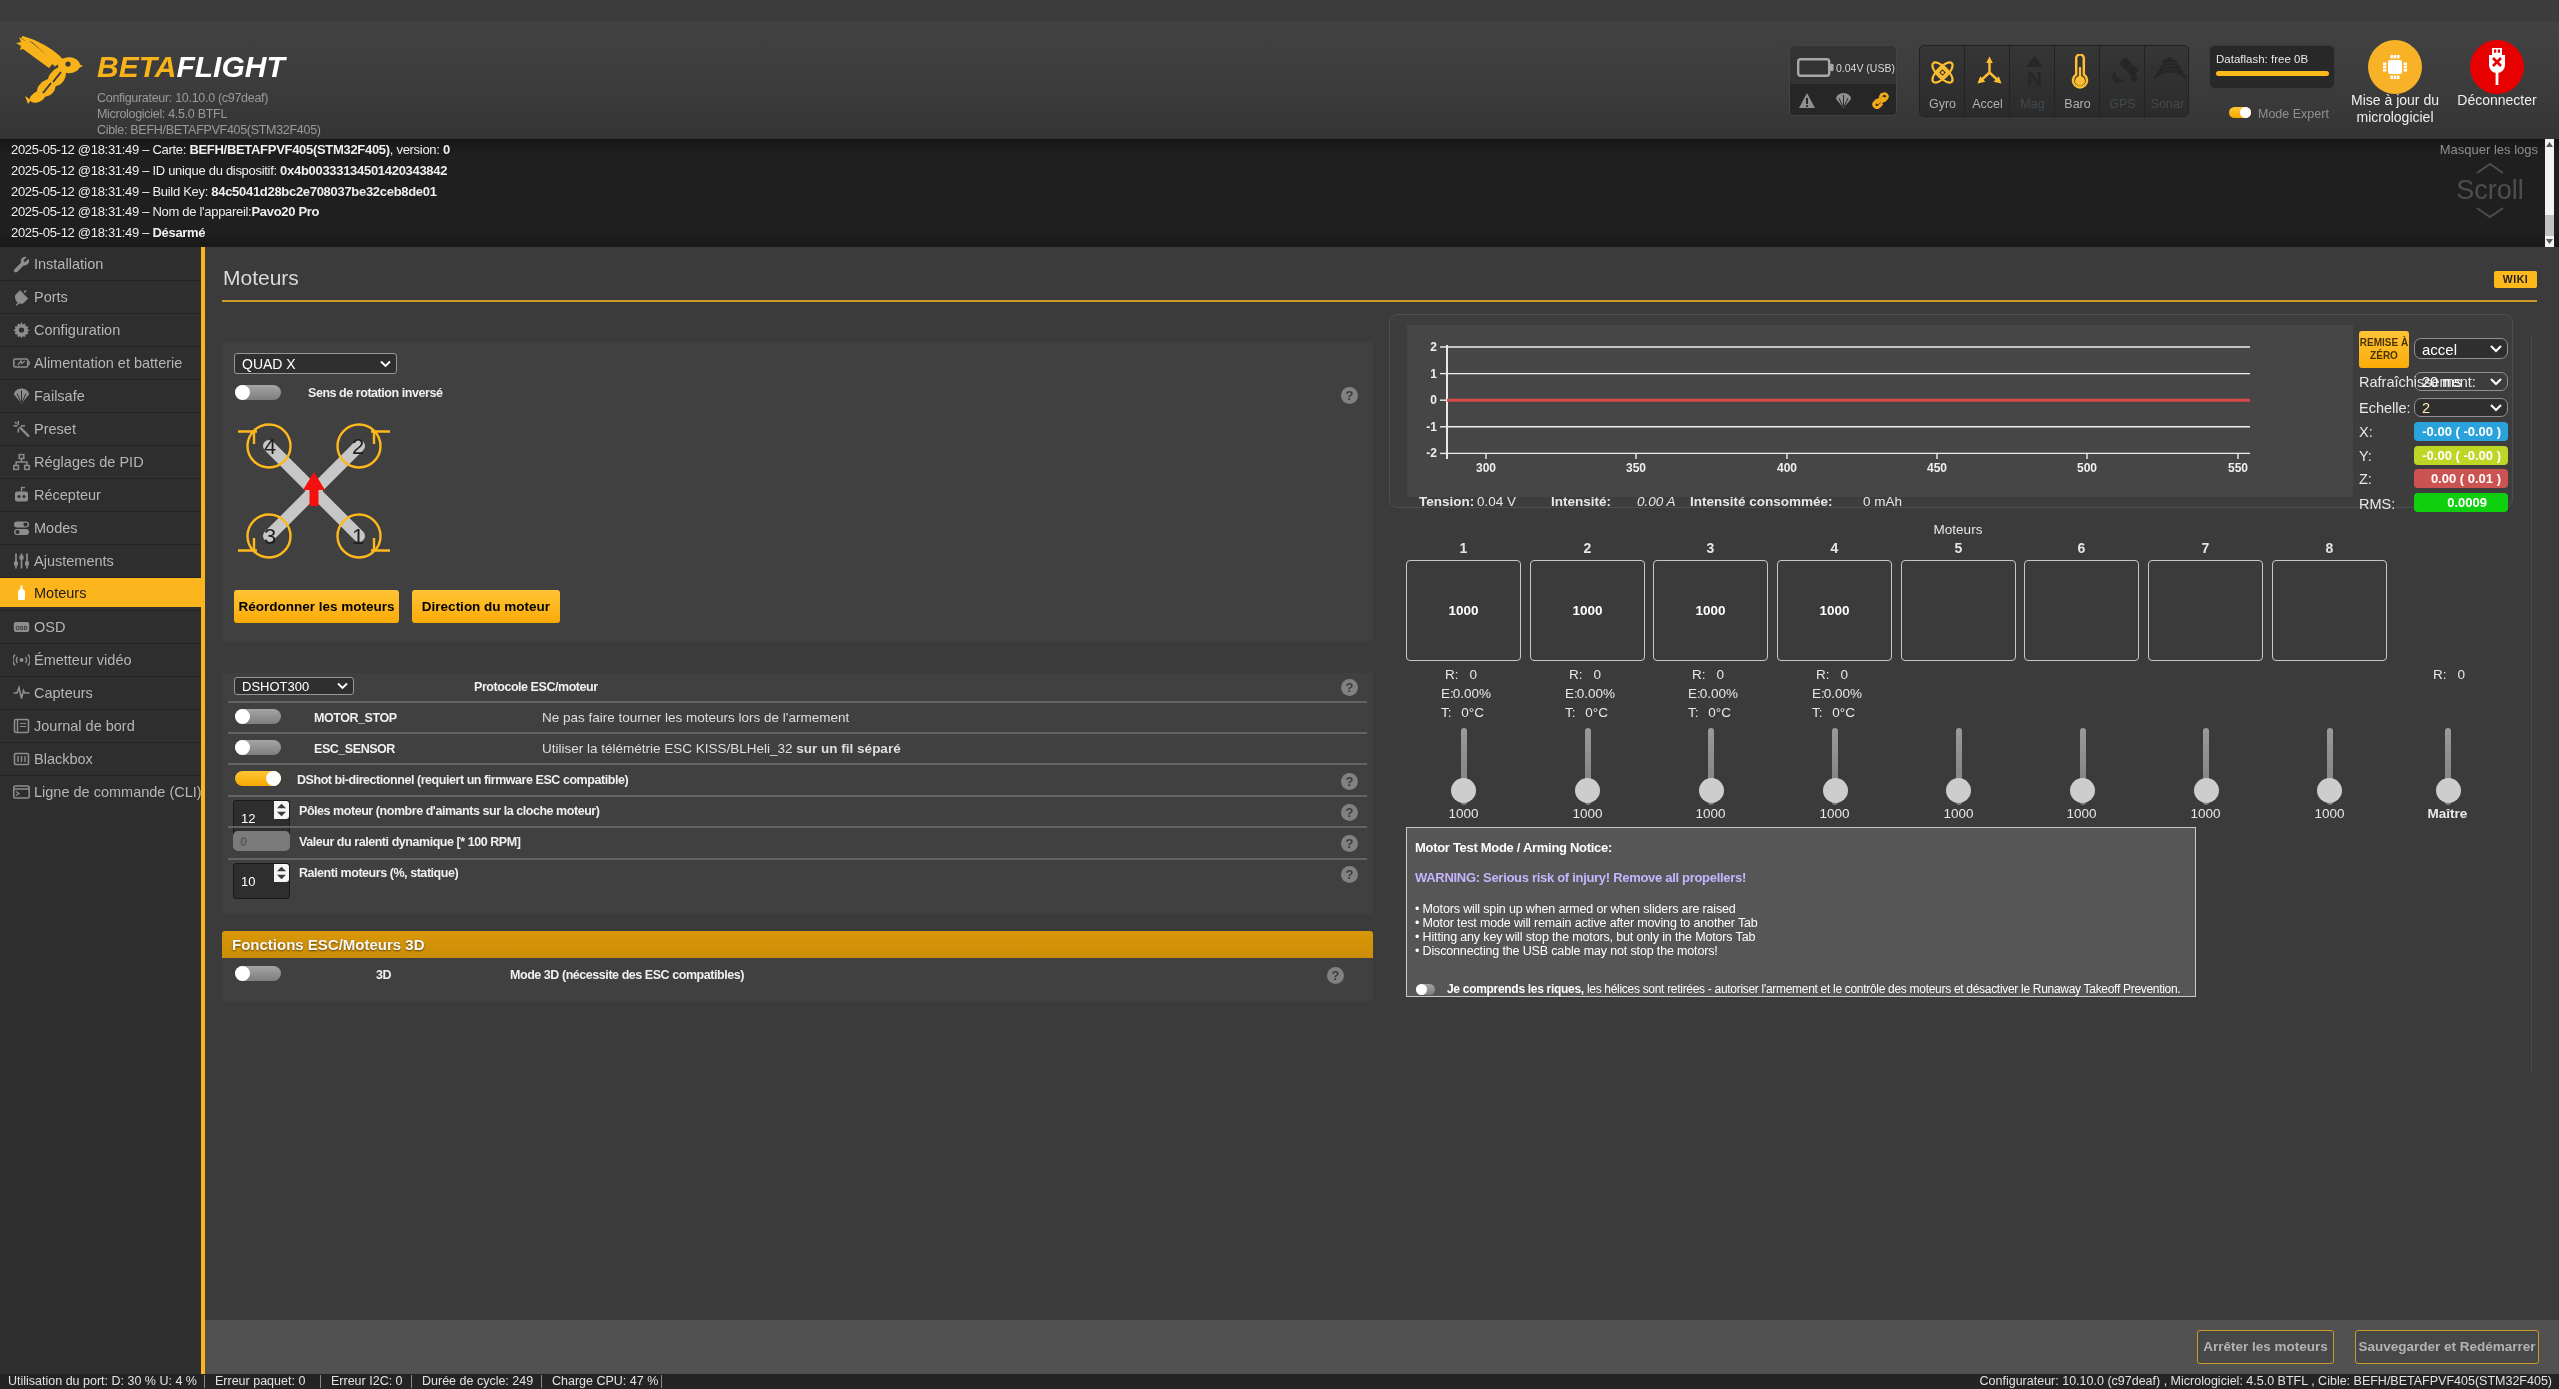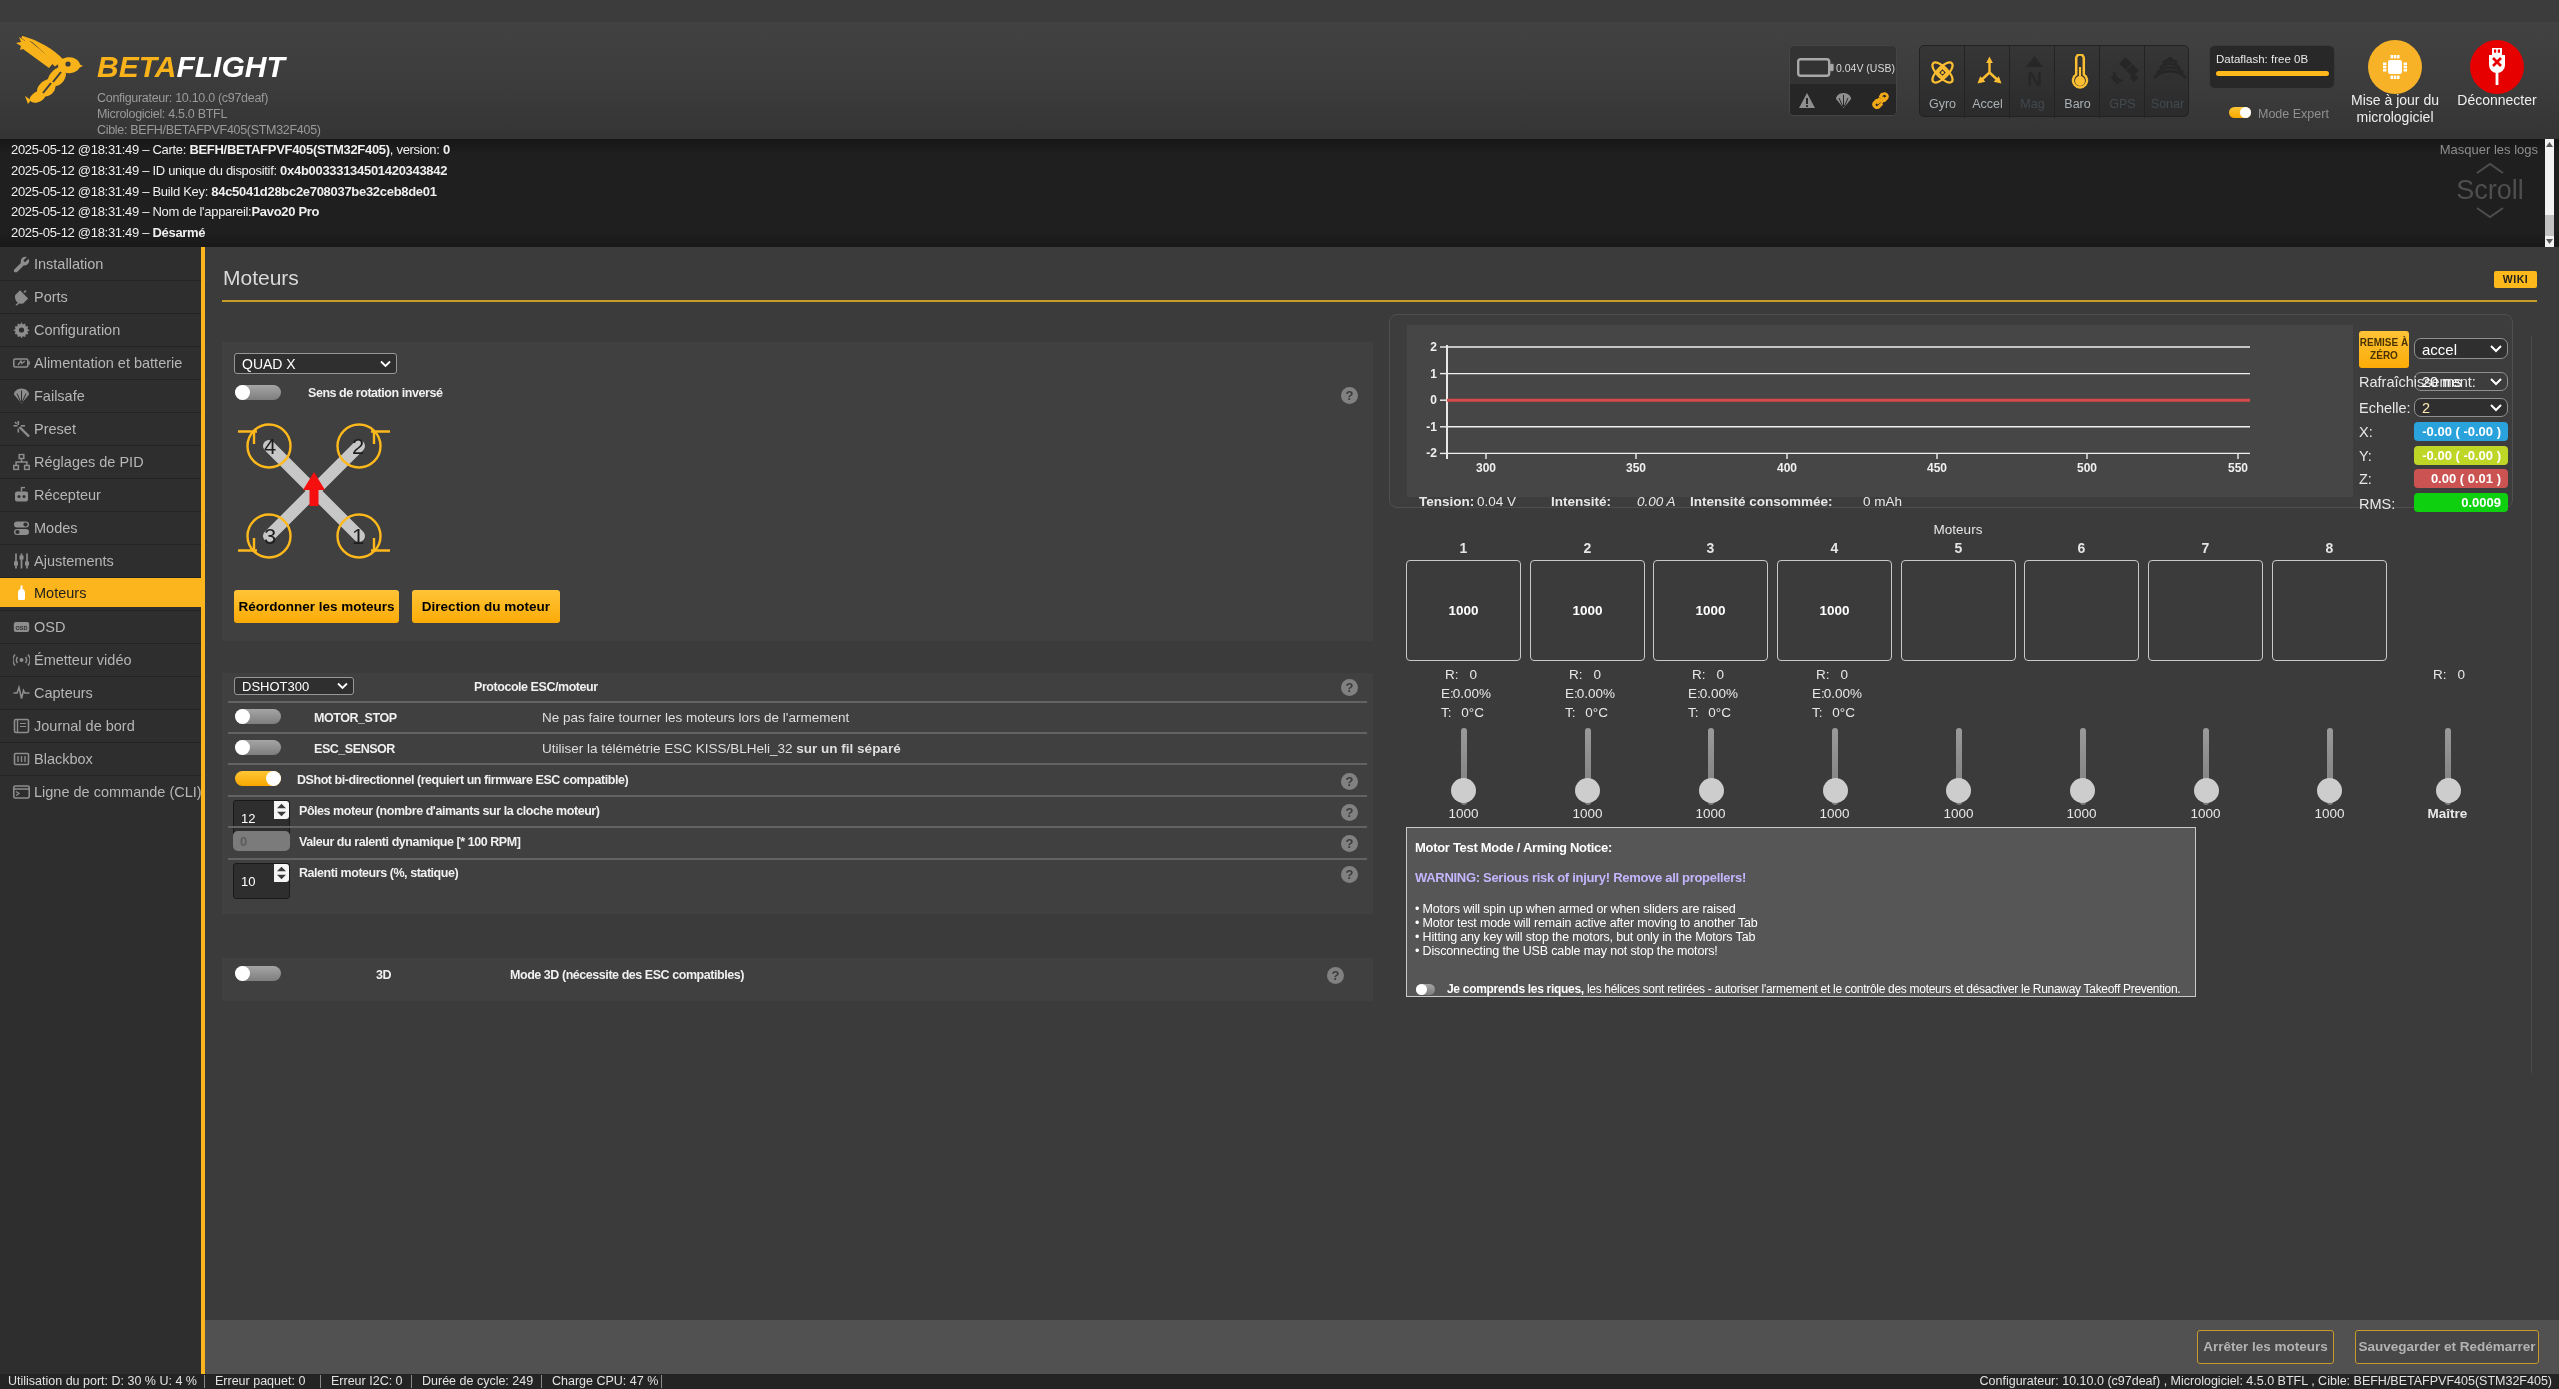--- a/index.html
+++ b/index.html
@@ -496,20 +496,21 @@
   <div class="numin" style="left:233px;top:863px;">
       <span class="v">10</span>
     <div class="spin"><svg width="15" height="18">
           <path d="M3 7.2 L7.5 2.8 L12 7.2 Z" fill="#3a3a3a"></path>
           <path d="M3 10.8 L7.5 15.2 L12 10.8 Z" fill="#3a3a3a"></path>
         </svg></div>
   </div>
   <div class="abs lab" style="left:299px;top:866px;">Ralenti moteurs (%, statique)</div>
   <div class="qmark" style="left:1341px;top:866px;">?</div>
 
+  <div class="panelhead" style="left:222px;top:931px;width:1151px;">Fonctions ESC/Moteurs 3D</div>
   <div class="panelbody" style="left:222px;top:958px;width:1151px;height:43px;"></div>
   <div class="tog" style="left:235px;top:966px;">
       <div class="knob"></div>
     </div>
   <div class="abs lab" style="left:376px;top:968px;">3D</div>
   <div class="abs lab" style="left:510px;top:968px;">Mode 3D (nécessite des ESC compatibles)</div>
   <div class="qmark" style="left:1327px;top:967px;">?</div>
 
   <div class="abs" style="left:1389px;top:314px;width:1124px;height:194px;background:#3d3d3d;border:1px solid #4f4f4f;border-radius:8px;"></div>
   <div class="abs" style="left:1407px;top:325px;width:946px;height:172px;background:#464646;"></div>
@@ -571,21 +572,21 @@
         <path d="M1 1 L6 6 L11 1" stroke="#fff" stroke-width="2" fill="none"></path>
       </svg>
   </div>
   <div class="abs" style="left:2359px;top:424px;font-size:14.5px;color:#e8e8e8;">X:</div>
   <div class="abs" style="left:2414px;top:422px;width:94px;height:19px;background:#2aa3dc;border-radius:4px;color:#fff;font-size:13px;font-weight:bold;text-align:right;line-height:19px;padding-right:7px;">-0.00 ( -0.00 )</div>
   <div class="abs" style="left:2359px;top:448px;font-size:14.5px;color:#e8e8e8;">Y:</div>
   <div class="abs" style="left:2414px;top:446px;width:94px;height:19px;background:#bed727;border-radius:4px;color:#fff;font-size:13px;font-weight:bold;text-align:right;line-height:19px;padding-right:7px;">-0.00 ( -0.00 )</div>
   <div class="abs" style="left:2359px;top:471px;font-size:14.5px;color:#e8e8e8;">Z:</div>
   <div class="abs" style="left:2414px;top:469px;width:94px;height:19px;background:#cb5452;border-radius:4px;color:#fff;font-size:13px;font-weight:bold;text-align:right;line-height:19px;padding-right:7px;">0.00 ( 0.01 )</div>
   <div class="abs" style="left:2359px;top:496px;font-size:14.5px;color:#e8e8e8;">RMS:</div>
-  <div class="abs" style="left:2414px;top:493px;width:94px;height:19px;background:#0fd00f;border-radius:4px;color:#fff;font-size:13px;font-weight:bold;text-align:right;line-height:19px;padding-right:7px;">0.0009</div>
+  <div class="abs" style="left:2414px;top:493px;width:94px;height:19px;background:#0fd00f;border-radius:4px;color:#fff;font-size:13px;font-weight:bold;text-align:right;line-height:19px;padding-right:21px;">0.0009</div>
   <div class="abs" style="left:1419px;top:494px;font-size:13.5px;color:#e8e8e8;"><b>Tension:</b></div>
   <div class="abs" style="left:1477px;top:494px;font-size:13.5px;color:#e8e8e8;">0.04 V</div>
   <div class="abs" style="left:1551px;top:494px;font-size:13.5px;color:#e8e8e8;"><b>Intensité:</b></div>
   <div class="abs" style="left:1637px;top:494px;font-size:13.5px;color:#e8e8e8;font-style:italic;">0.00 A</div>
   <div class="abs" style="left:1690px;top:494px;font-size:13.5px;color:#e8e8e8;"><b>Intensité consommée:</b></div>
   <div class="abs" style="left:1863px;top:494px;font-size:13.5px;color:#e8e8e8;">0 mAh</div>
 
   <div class="abs" style="left:1406px;top:522px;width:1104px;text-align:center;font-size:13.5px;color:#e5e5e5;">Moteurs</div>
   <div class="abs" style="left:1406px;top:540px;width:115px;text-align:center;font-size:14px;font-weight:bold;color:#e5e5e5;">1</div>
   <div class="abs" style="left:1530px;top:540px;width:115px;text-align:center;font-size:14px;font-weight:bold;color:#e5e5e5;">2</div>

